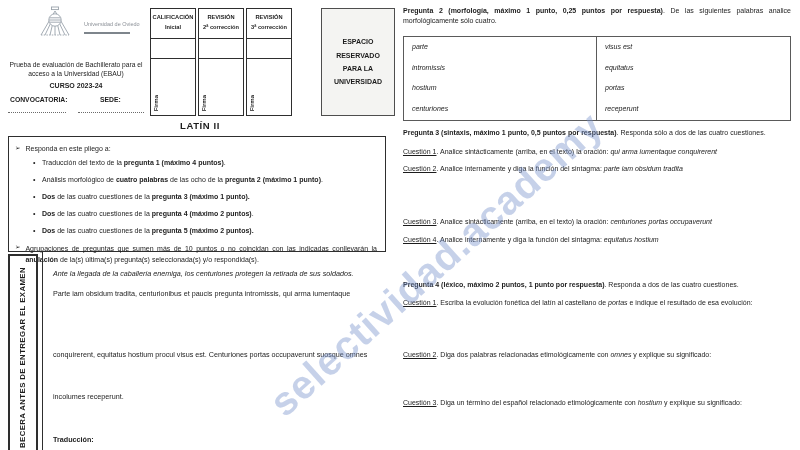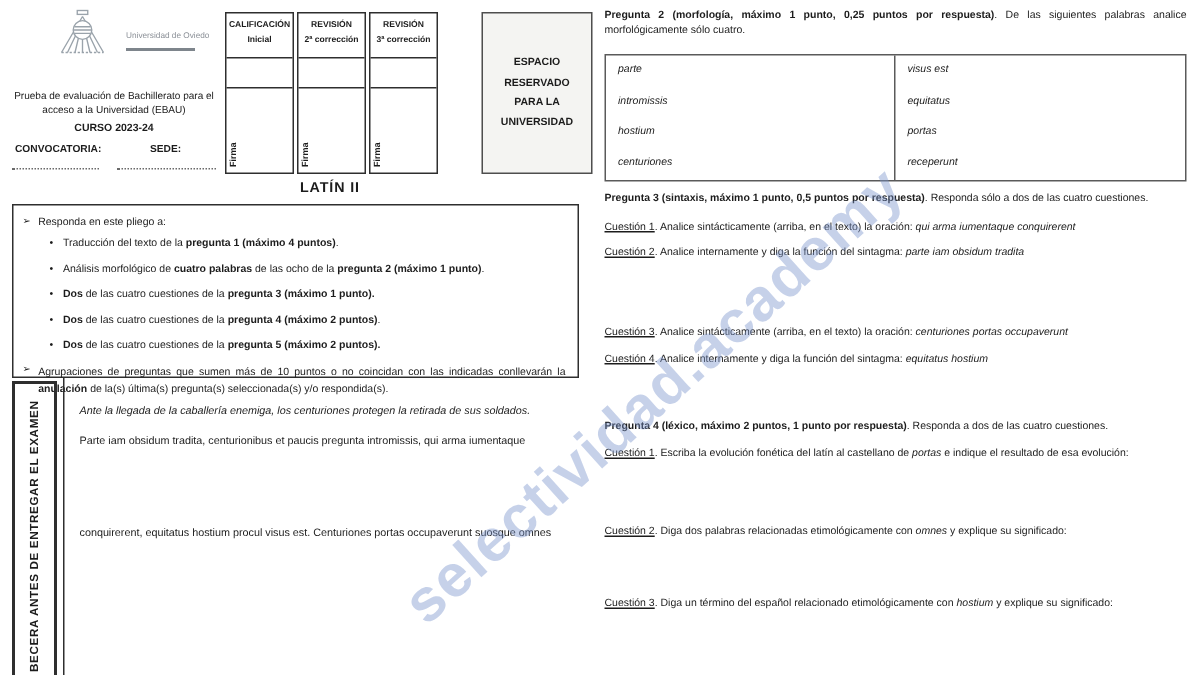--- a/index.html
+++ b/index.html
@@ -25,21 +25,21 @@
   .g-empty{height:19px;border-bottom:1.6px solid #2e2e2e;}
   .g-sign{height:56px;position:relative;}
   .g-sign span{position:absolute;left:2px;bottom:4px;font-size:6px;font-weight:bold;
                writing-mode:vertical-rl;transform:rotate(180deg);}
   
   .reserved{position:absolute;left:321px;top:8px;width:72px;height:106px;border:1.8px solid #4e4e4e;
             background:#f4f4f2;display:flex;flex-direction:column;justify-content:center;
             text-align:center;font-size:7px;font-weight:bold;line-height:1.9;}
   
   .subject-title{position:absolute;left:0;top:120px;width:400px;text-align:center;
-                 font-size:9.5px;font-weight:bold;letter-spacing:.6px;padding-left:20px;}
+                 font-size:9.5px;font-weight:bold;letter-spacing:.6px;}
   
   .instr{position:absolute;left:8px;top:136px;width:378px;height:116px;border:1.6px solid #2e2e2e;
          box-sizing:border-box;padding:5px 8px 0 6px;font-size:7px;line-height:1.35;}
   .arrow-row{display:flex;gap:5px;margin:2px 0 0 0;}
   .arrow-glyph{flex:0 0 auto;font-size:6.5px;}
   .instr ul{margin:5px 0 4px 0;padding:0 0 0 27px;list-style:none;}
   .instr li{margin:0 0 7.5px 0;position:relative;}
   .instr li::before{content:"\2022";position:absolute;left:-9px;}
   .note-text{flex:1;text-align:justify;line-height:1.6;}
   
@@ -162,20 +162,22 @@
   </div>
 
   <div class="p1-strip">
     <span>BECERA ANTES DE ENTREGAR EL EXAMEN</span>
   </div>
 
   <div class="p1-box">
     <div class="p1-es">Ante la llegada de la caballería enemiga, los centuriones protegen la retirada de sus soldados.</div>
     <div class="lat1">Parte iam obsidum tradita, centurionibus et paucis pregunta intromissis, qui arma iumentaque</div>
     <div class="lat2">conquirerent, equitatus hostium procul visus est. Centuriones portas occupaverunt suosque omnes</div>
+    <div class="lat3">incolumes receperunt.</div>
+    <div class="p1-trad">Traducción:</div>
   </div>
 
   <div class="right">
     <div class="p2-head"><span style="font-weight: bold;">Pregunta 2 (morfología, máximo 1 punto, 0,25 puntos por respuesta)</span><span>. De las siguientes palabras analice morfológicamente sólo cuatro.</span></div>
     <div class="p2-table">
       <div class="p2-col first">
         <div class="word">parte</div>
         <div class="word">intromissis</div>
         <div class="word">hostium</div>
         <div class="word">centuriones</div>

